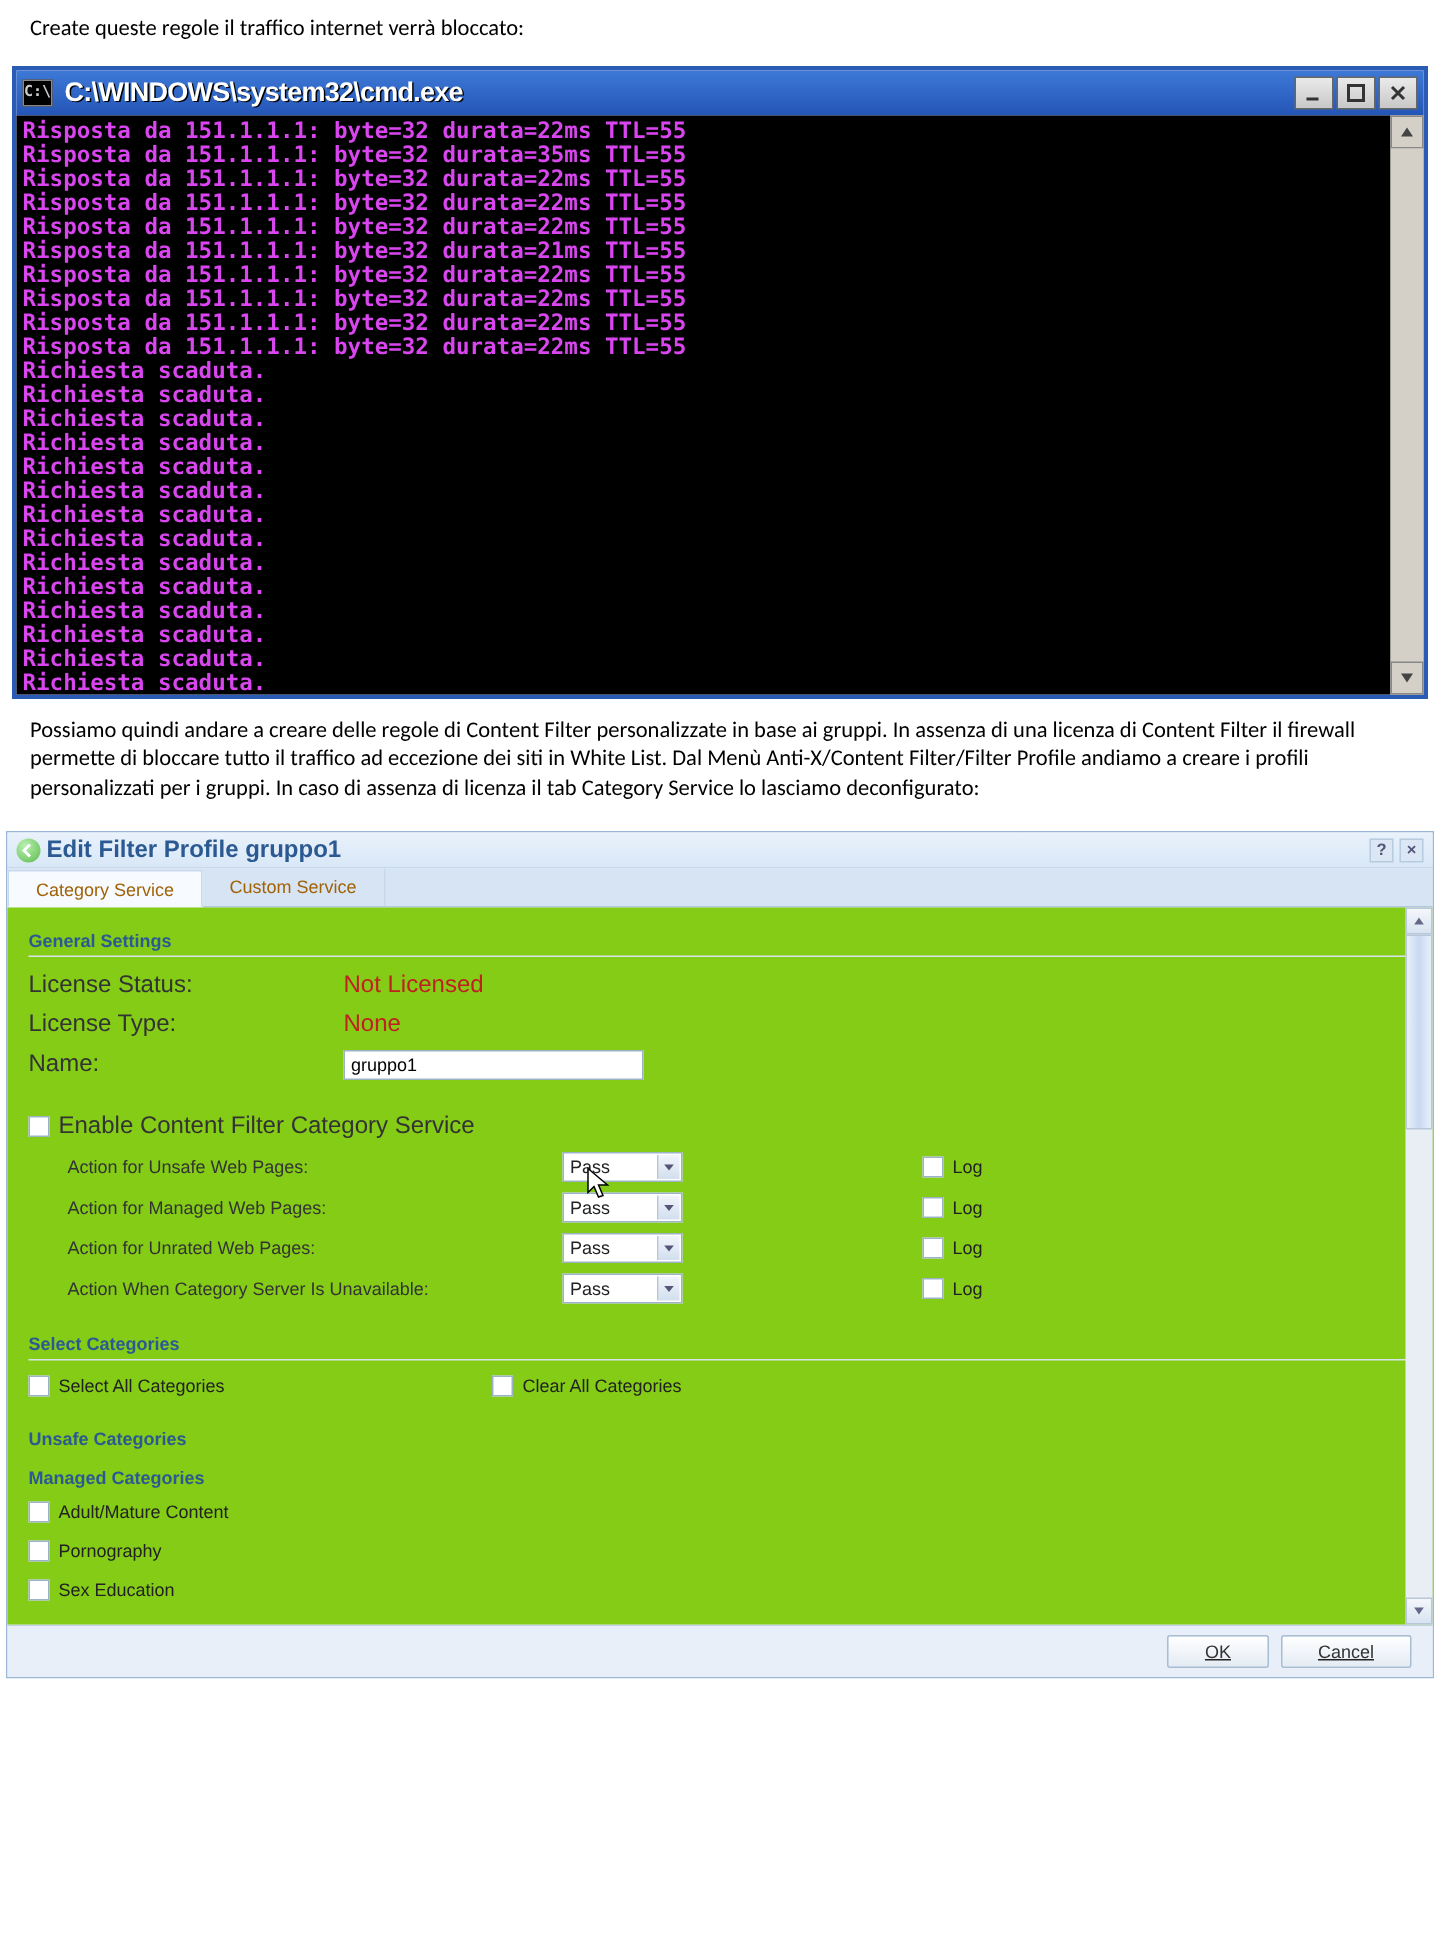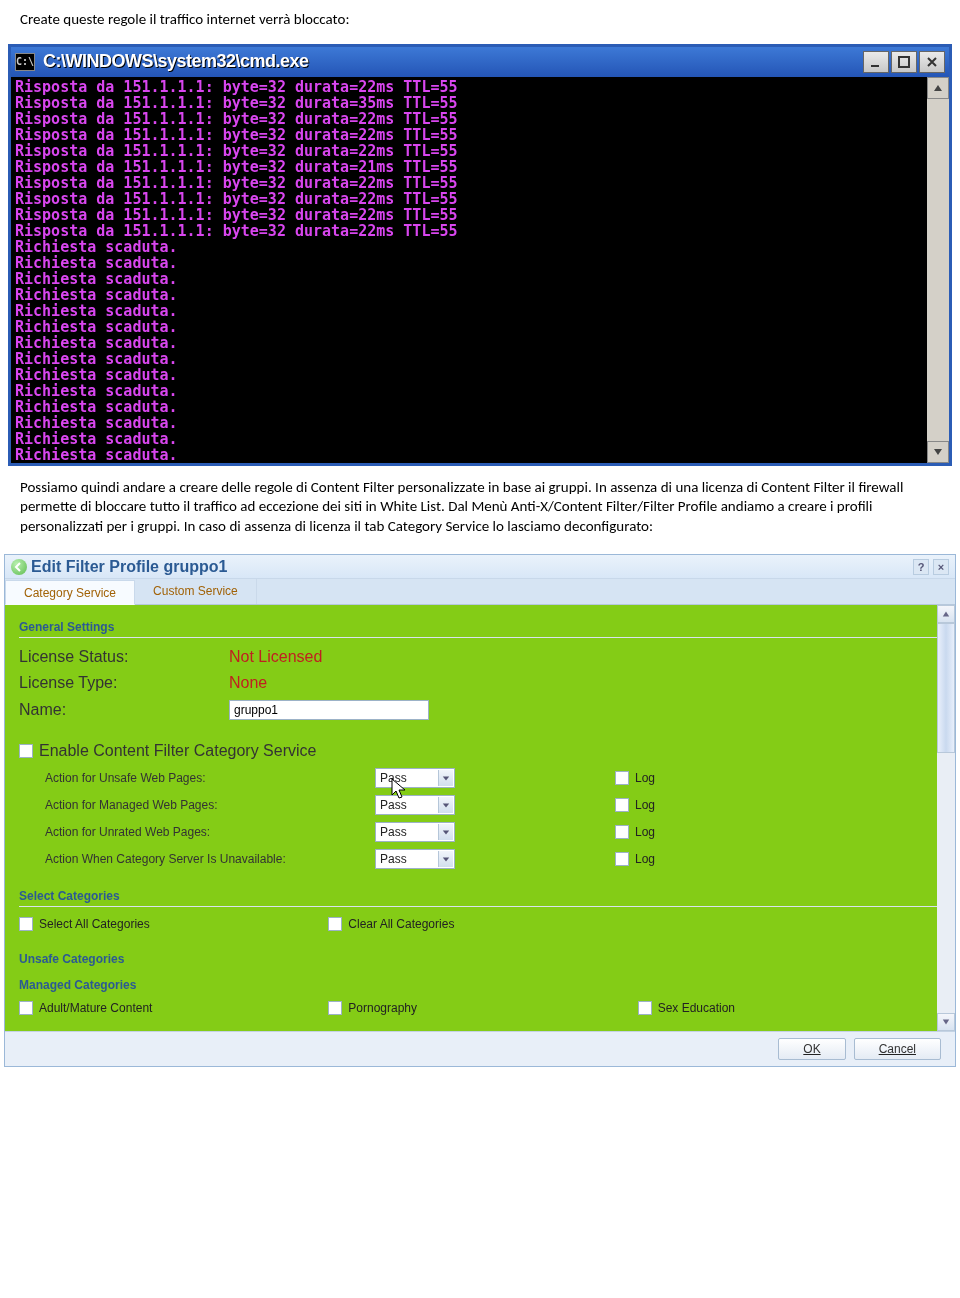--- a/index.html
+++ b/index.html
@@ -274,21 +274,21 @@
             <span class="chk"></span>
             <span>Clear All Categories</span>
           </div>
         </div>
       <div class="catcol"></div>
     </div>
 
     <div class="sect-title" style="border:none;margin-bottom:6px;">Unsafe Categories</div>
 
     <div class="sect-title" style="border:none;margin-bottom:6px;">Managed Categories</div>
-    <div class="catgrid" style="margin-bottom:4px;">
+    <div class="catgrid" style="margin-bottom:4px;flex-direction:column;">
       <div class="catcol">
           <div class="catrow">
             <span class="chk"></span>
             <span>Adult/Mature Content</span>
           </div>
         </div>
       <div class="catcol">
           <div class="catrow">
             <span class="chk"></span>
             <span>Pornography</span>

